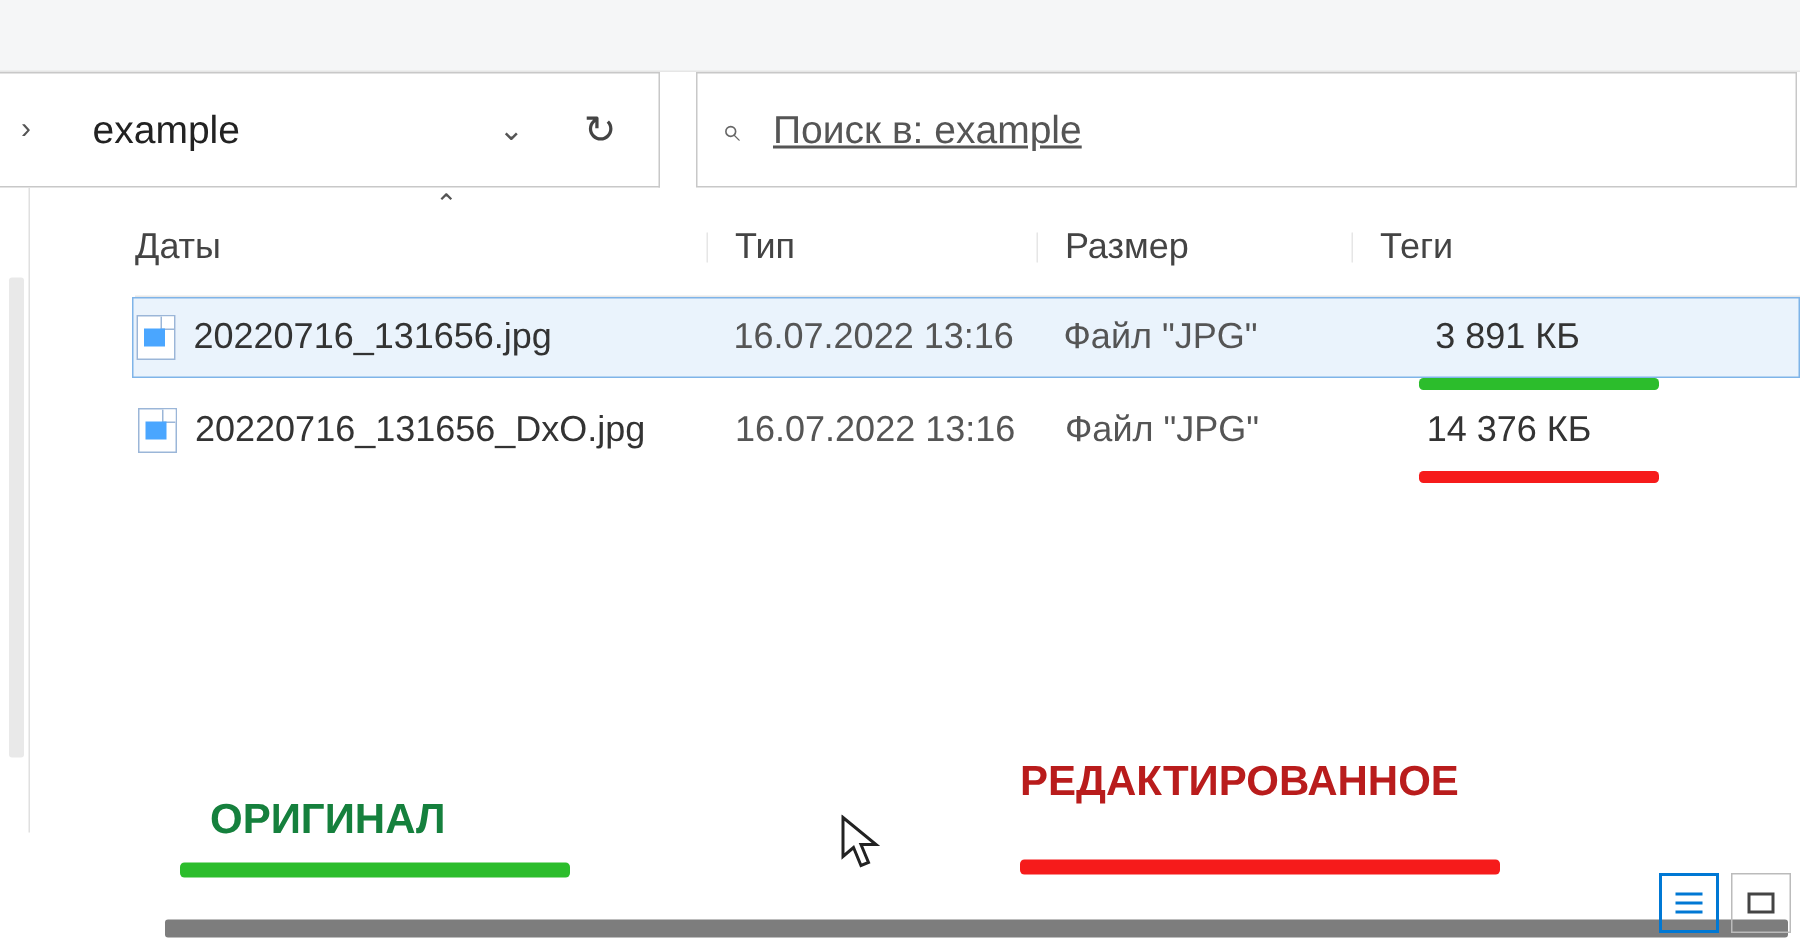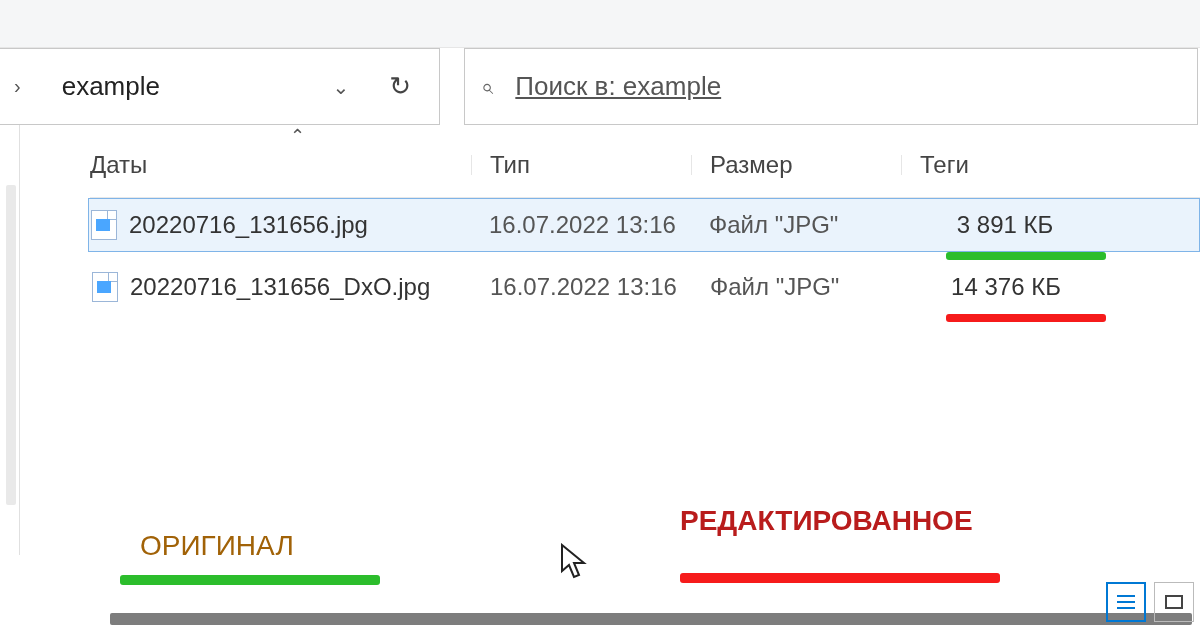--- a/index.html
+++ b/index.html
@@ -123,22 +123,22 @@
   }
   .underline-red {
     height: 8px;
     background: #f61b1b;
     border-radius: 3px;
     width: 160px;
     margin-left: auto; margin-right: 14px;
   }
   .row-under { display:grid; grid-template-columns: 400px 220px 210px 200px 80px; }
   .label-green {
-    color: #a16207;
-    font-weight: 400;
+    color: #15803d;
+    font-weight: 700;
     font-size: 28px;
     position: absolute;
     left: 120px; top: 405px;
   }
   .label-green-bar {
     position: absolute; left: 100px; top: 450px; width: 260px; height: 10px; background:#2cbd2c; border-radius:3px;
   }
   .label-red {
     color: #b91c1c;
     font-weight: 800;

